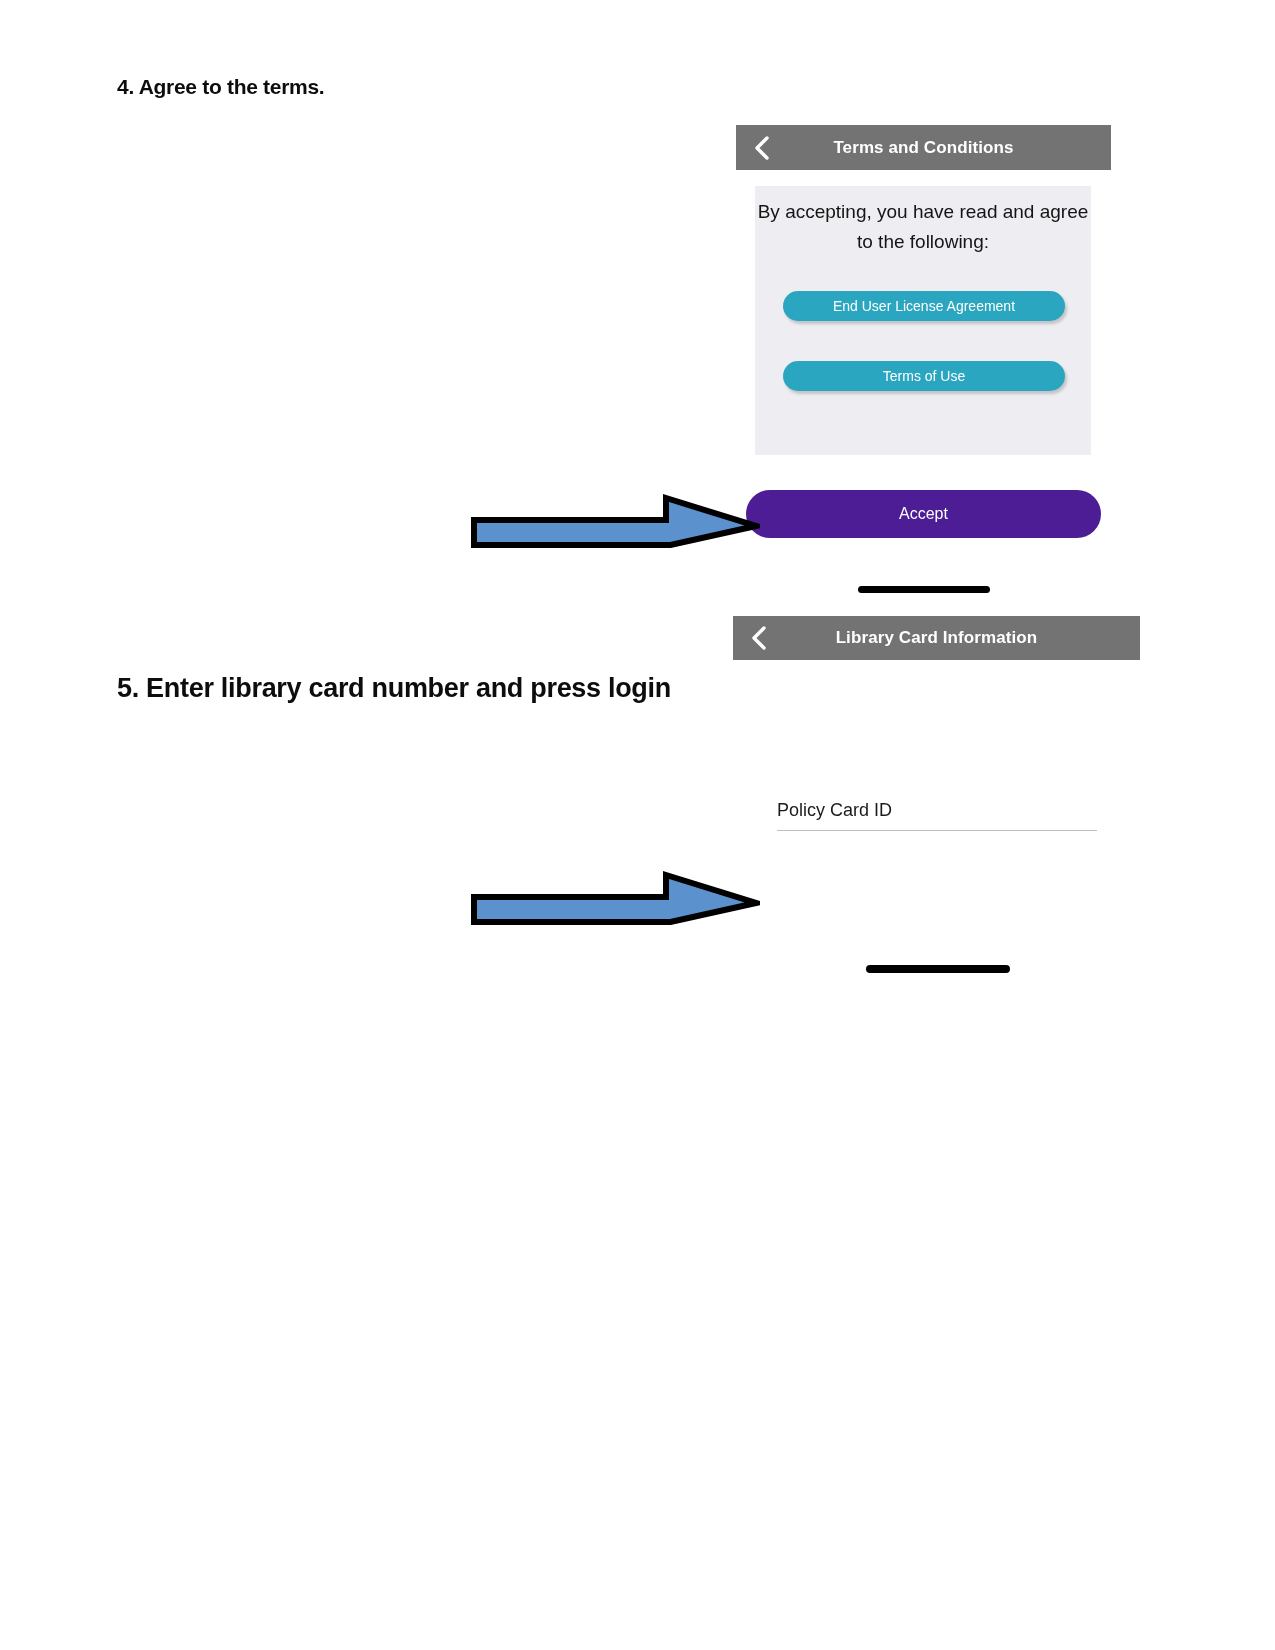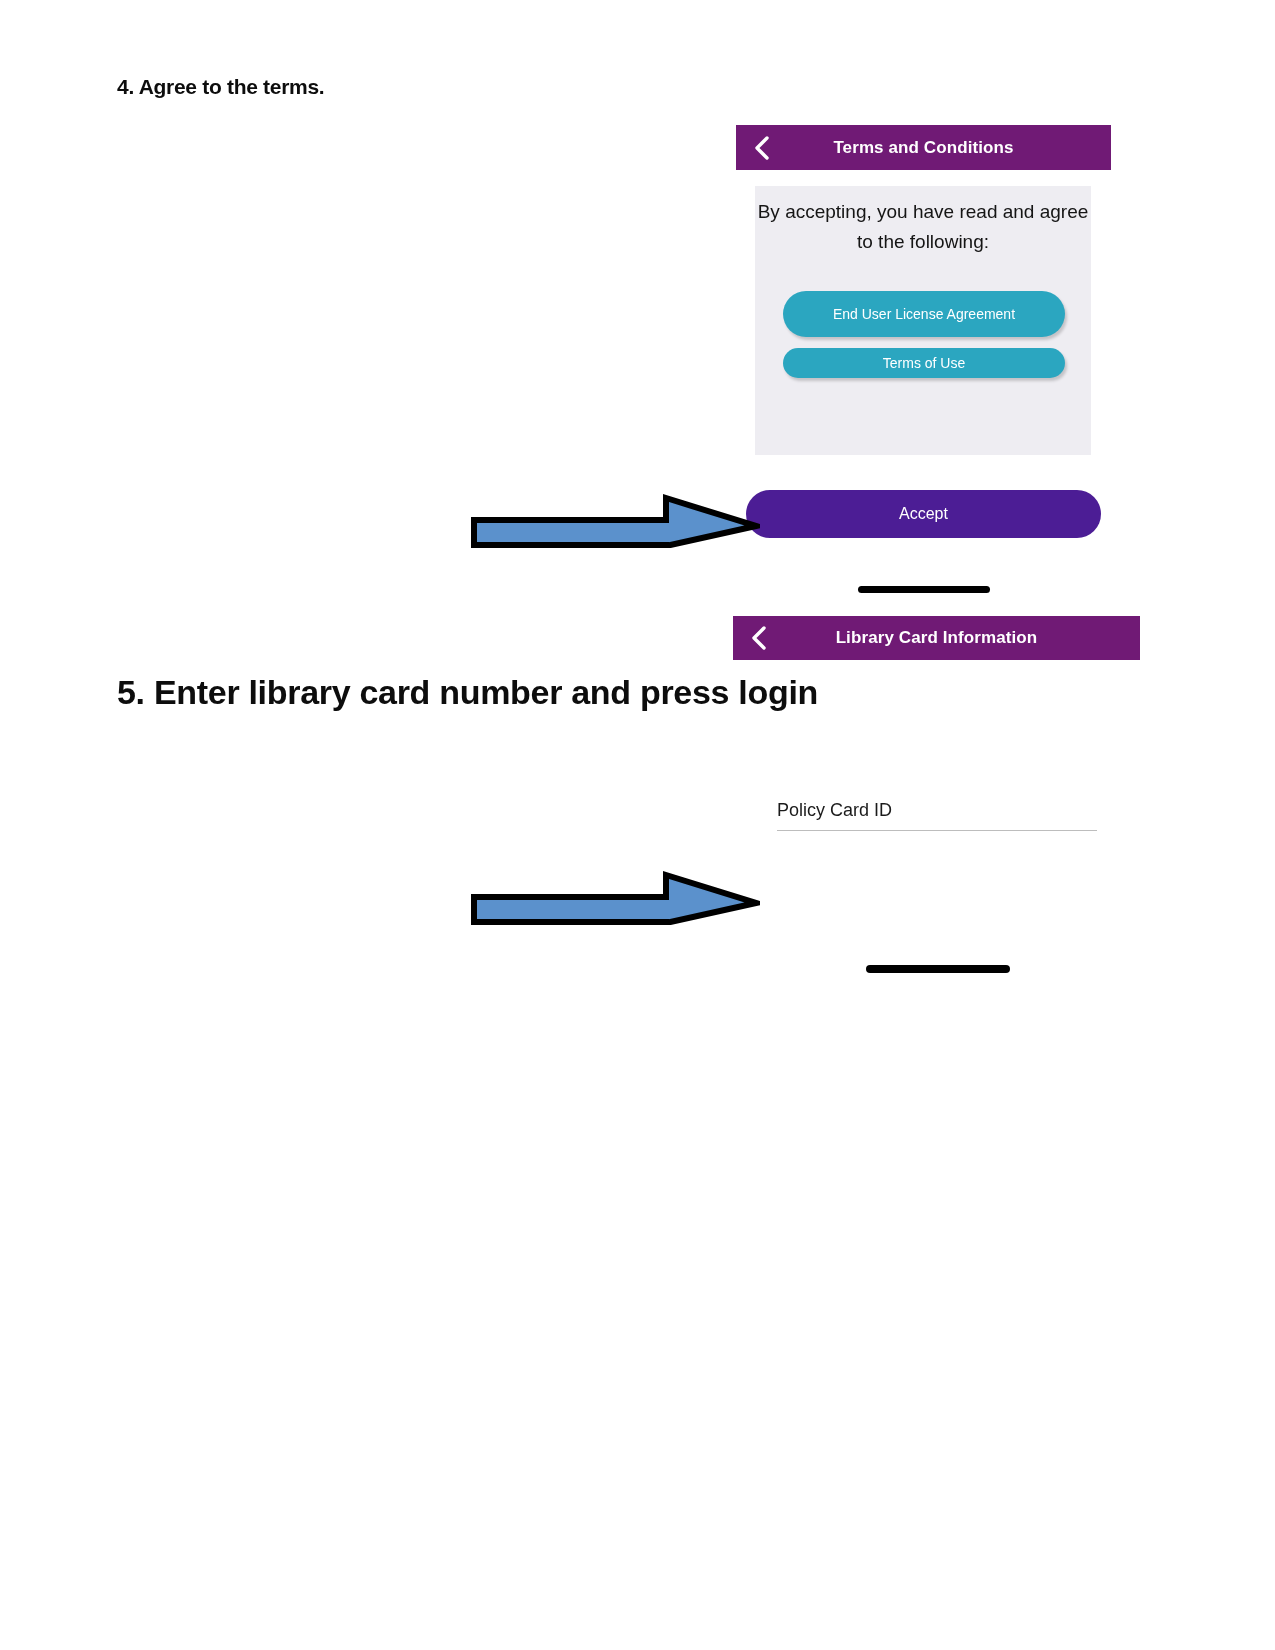--- a/index.html
+++ b/index.html
@@ -30,27 +30,27 @@
     white-space: nowrap;
   }
   #step4-heading {
     left: 117px;
     top: 75px;
     font-size: 21px;
   }
   #step5-heading {
     left: 117px;
     top: 673px;
-    font-size: 34px;
+    font-size: 27px;
   }
 
   
   .navbar {
     position: absolute;
-    background: #701a75;
+    background: #737373;
     display: flex;
     align-items: center;
     box-sizing: border-box;
   }
   .navbar .back {
     position: absolute;
     left: 16px;
     top: 50%;
     transform: translateY(-50%);
     width: 20px;
@@ -104,22 +104,22 @@
     color: #ffffff;
     border-radius: 100px;
     display: flex;
     align-items: center;
     justify-content: center;
     font-size: 14px;
     font-family: "Liberation Sans", sans-serif;
     box-shadow: 2px 3px 3px rgba(0,0,0,0.18);
     box-sizing: border-box;
   }
-  #pill-eula     { left: 28px; top: 105px; width: 282px; height: 46px; }
-  #pill-terms    { left: 28px; top: 162px; width: 282px; height: 30px; }
+  #pill-eula     { left: 28px; top: 105px; width: 282px; height: 30px; }
+  #pill-terms    { left: 28px; top: 175px; width: 282px; height: 30px; }
   #pill-privacy  { left: 28px; top: 232px; width: 282px; height: 30px; }
 
   .cta-button {
     position: absolute;
     background: #4c1d95;
     color: #ffffff;
     border-radius: 100px;
     display: flex;
     align-items: center;
     justify-content: center;

